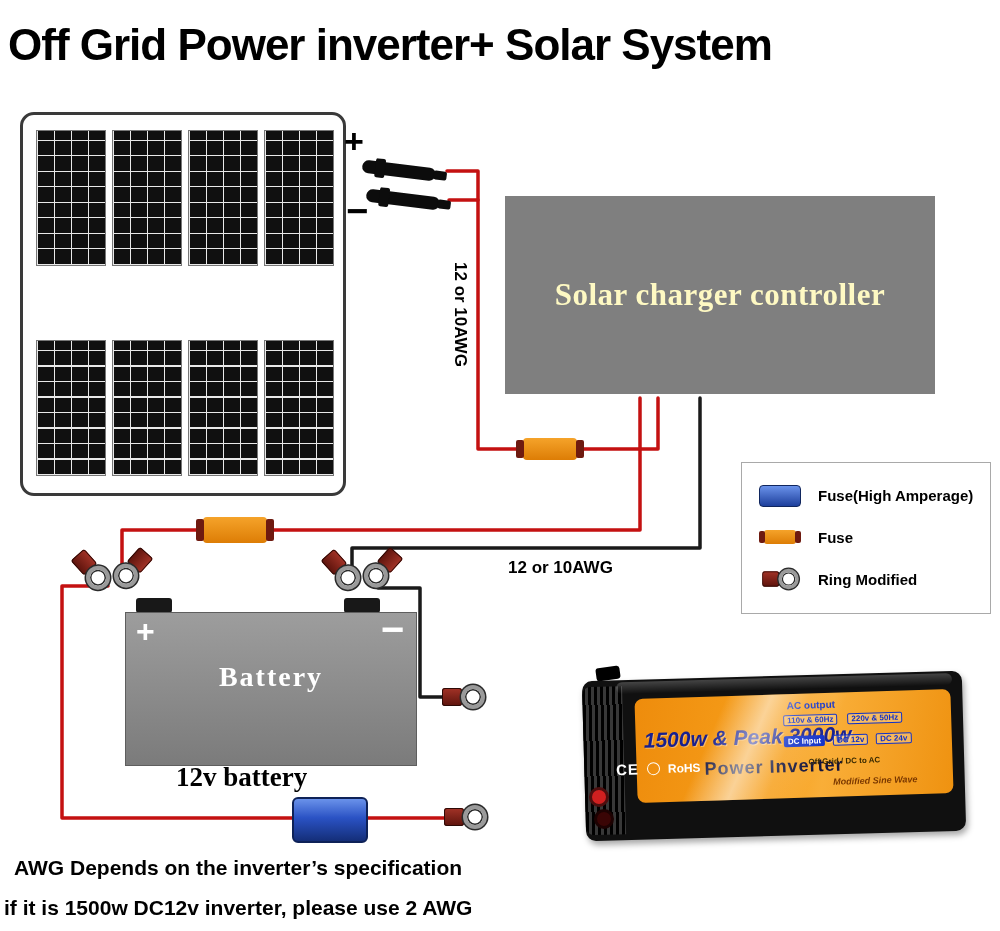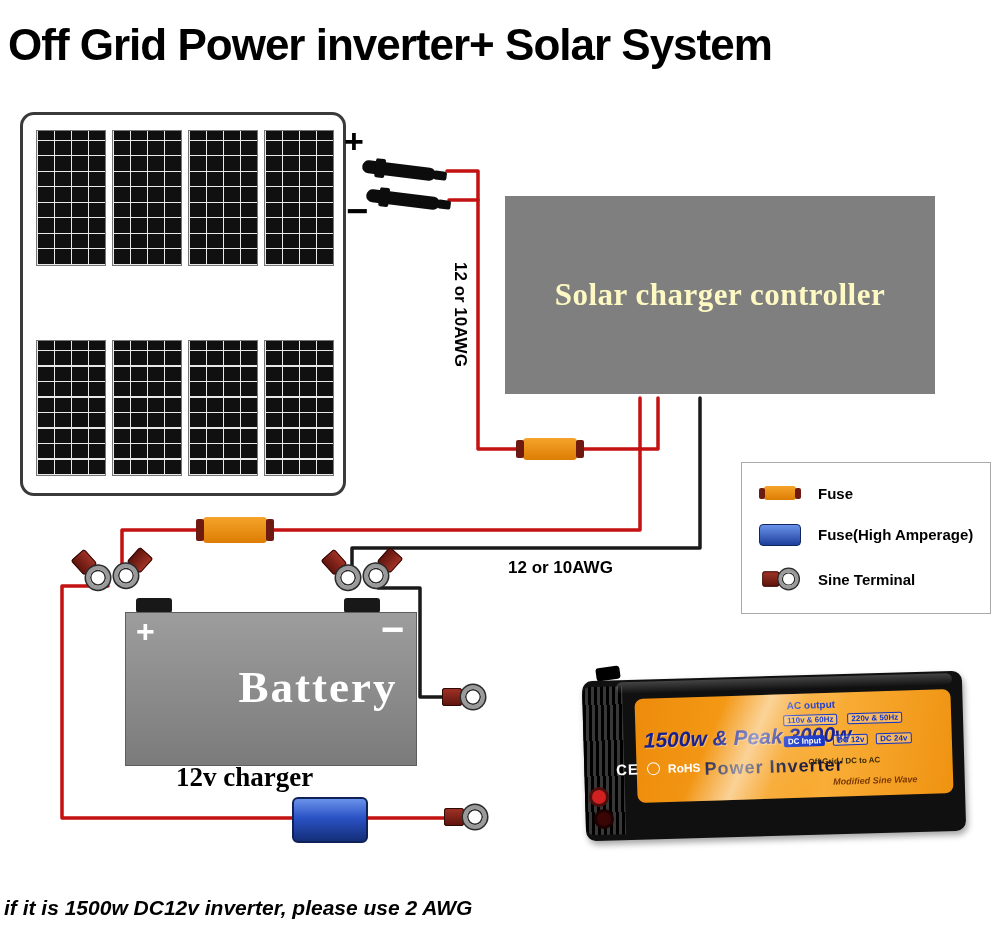--- a/index.html
+++ b/index.html
@@ -60,21 +60,21 @@
   .rt4{left:360px;top:558px;transform:rotate(132deg);}
   .rt5{left:442px;top:686px;}
   .rt6{left:444px;top:806px;}
 
   
   .battery{position:absolute;left:125px;top:612px;width:290px;height:152px;border:1px solid #5e5e5e;
            background:linear-gradient(180deg,#9d9d9d,#7b7b7b);}
   .battery .bplus{position:absolute;left:10px;top:0px;color:#fff;font-size:32px;font-weight:bold;}
   .battery .bminus{position:absolute;right:12px;top:-6px;color:#fff;font-size:40px;font-weight:bold;}
   .battery .blabel{position:absolute;width:100%;top:48px;text-align:center;font-family:"Liberation Serif",serif;
-                   font-size:45px;font-weight:bold;color:#fff;letter-spacing:2px;margin-left:47px;}
+                   font-size:28px;font-weight:bold;color:#fff;letter-spacing:2px;}
   .battery-caption{position:absolute;left:176px;top:762px;font-family:"Liberation Serif",serif;
                    font-size:27px;font-weight:bold;}
   .term{position:absolute;width:36px;height:15px;background:#181818;border-radius:3px;}
   .term.tl{left:136px;top:598px}.term.tr{left:344px;top:598px}
 
   
   .legend{position:absolute;left:741px;top:462px;width:248px;height:150px;background:#fff;border:1px solid #a9a9a9;
           display:flex;flex-direction:column;justify-content:space-evenly;}
   .legend-row{display:flex;align-items:center;gap:8px;padding-left:8px;}
   .legend-icon{width:60px;display:flex;justify-content:center;align-items:center;position:relative;}
@@ -119,21 +119,21 @@
   .ip.mode-line{left:172px;top:64px;font-size:8px;font-weight:bold;color:#3a2a00;}
   .ip.wave-line{left:196px;top:84px;font-size:9px;font-weight:bold;font-style:italic;color:#7a3800;}
   .cert{position:absolute;left:616px;top:760px;display:flex;gap:8px;align-items:center;color:#fff;
         font-size:12px;font-weight:bold;transform:rotate(-1.6deg);}
   .cert .ce{font-size:15px;letter-spacing:1px;}
   .cert-circle{width:11px;height:11px;border:1.5px solid #fff;border-radius:50%;display:inline-block;}
   .inv-caption{position:absolute;left:584px;top:872px;width:380px;text-align:center;font-size:23px;font-weight:bold;}
 
   
   .note1{position:absolute;left:14px;top:856px;font-size:21px;font-weight:bold;}
-  .note2{position:absolute;left:4px;top:896px;font-size:21px;font-weight:bold;font-style:italic;}
+  .note2{position:absolute;left:4px;top:896px;font-size:21px;font-weight:bold;}
 
   
   .wires{position:absolute;left:0;top:0;}
 </style>
 </head>
 <body>
 
 <div class="canvas">
 
   <div class="title">Off Grid Power inverter+ Solar System</div>
@@ -182,21 +182,21 @@
   <div class="fuse f2"></div>
   <div class="bluefuse"></div>
 
   <div class="term tl"></div>
   <div class="term tr"></div>
   <div class="battery">
     <div class="bplus">+</div>
     <div class="bminus">−</div>
     <div class="blabel">Battery</div>
   </div>
-  <div class="battery-caption">12v charger</div>
+  <div class="battery-caption">12v battery</div>
 
   <div class="ring-term rt1">
       <div class="rt-body"></div>
       <div class="rt-ring"></div>
     </div>
   <div class="ring-term rt2">
       <div class="rt-body"></div>
       <div class="rt-ring"></div>
     </div>
   <div class="ring-term rt3">
@@ -210,40 +210,40 @@
   <div class="ring-term rt5">
       <div class="rt-body"></div>
       <div class="rt-ring"></div>
     </div>
   <div class="ring-term rt6">
       <div class="rt-body"></div>
       <div class="rt-ring"></div>
     </div>
 
   <div class="legend">
+    <div class="legend-row">
+      <div class="legend-icon">
+          <div class="lbluefuse"></div>
+        </div>
+      <div class="legend-label">Fuse(High Amperage)</div>
+    </div>
     <div class="legend-row">
       <div class="legend-icon">
           <div class="lfuse"></div>
         </div>
       <div class="legend-label">Fuse</div>
-    </div>
-    <div class="legend-row">
-      <div class="legend-icon">
-          <div class="lbluefuse"></div>
-        </div>
-      <div class="legend-label">Fuse(High Amperage)</div>
     </div>
     <div class="legend-row">
       <div class="legend-icon">
         <div class="lring">
             <div class="rt-body"></div>
             <div class="rt-ring"></div>
           </div>
       </div>
-      <div class="legend-label">Sine Terminal</div>
+      <div class="legend-label">Ring Modified</div>
     </div>
   </div>
 
   <div class="inv-switch"></div>
   <div class="inverter-body"></div>
   <div class="inverter-panel">
     <div class="ip ac-output">AC output</div>
     <div class="ip ac-opts">
       <span class="chip-outline">110v &amp; 60Hz</span>
       <span class="chip-outline">220v &amp; 50Hz</span>
@@ -259,15 +259,16 @@
     <div class="ip wave-line">Modified Sine Wave</div>
   </div>
   <div class="cert">
     <span class="ce">CE</span>
     <span class="cert-circle"></span>
     <span>RoHS</span>
   </div>
   <div class="post p1"></div>
   <div class="post p2"></div>
 
+  <div class="note1">AWG Depends on the inverter’s specification</div>
   <div class="note2">if it is 1500w DC12v inverter, please use 2 AWG</div>
 
 </div>
 
 </body></html>

